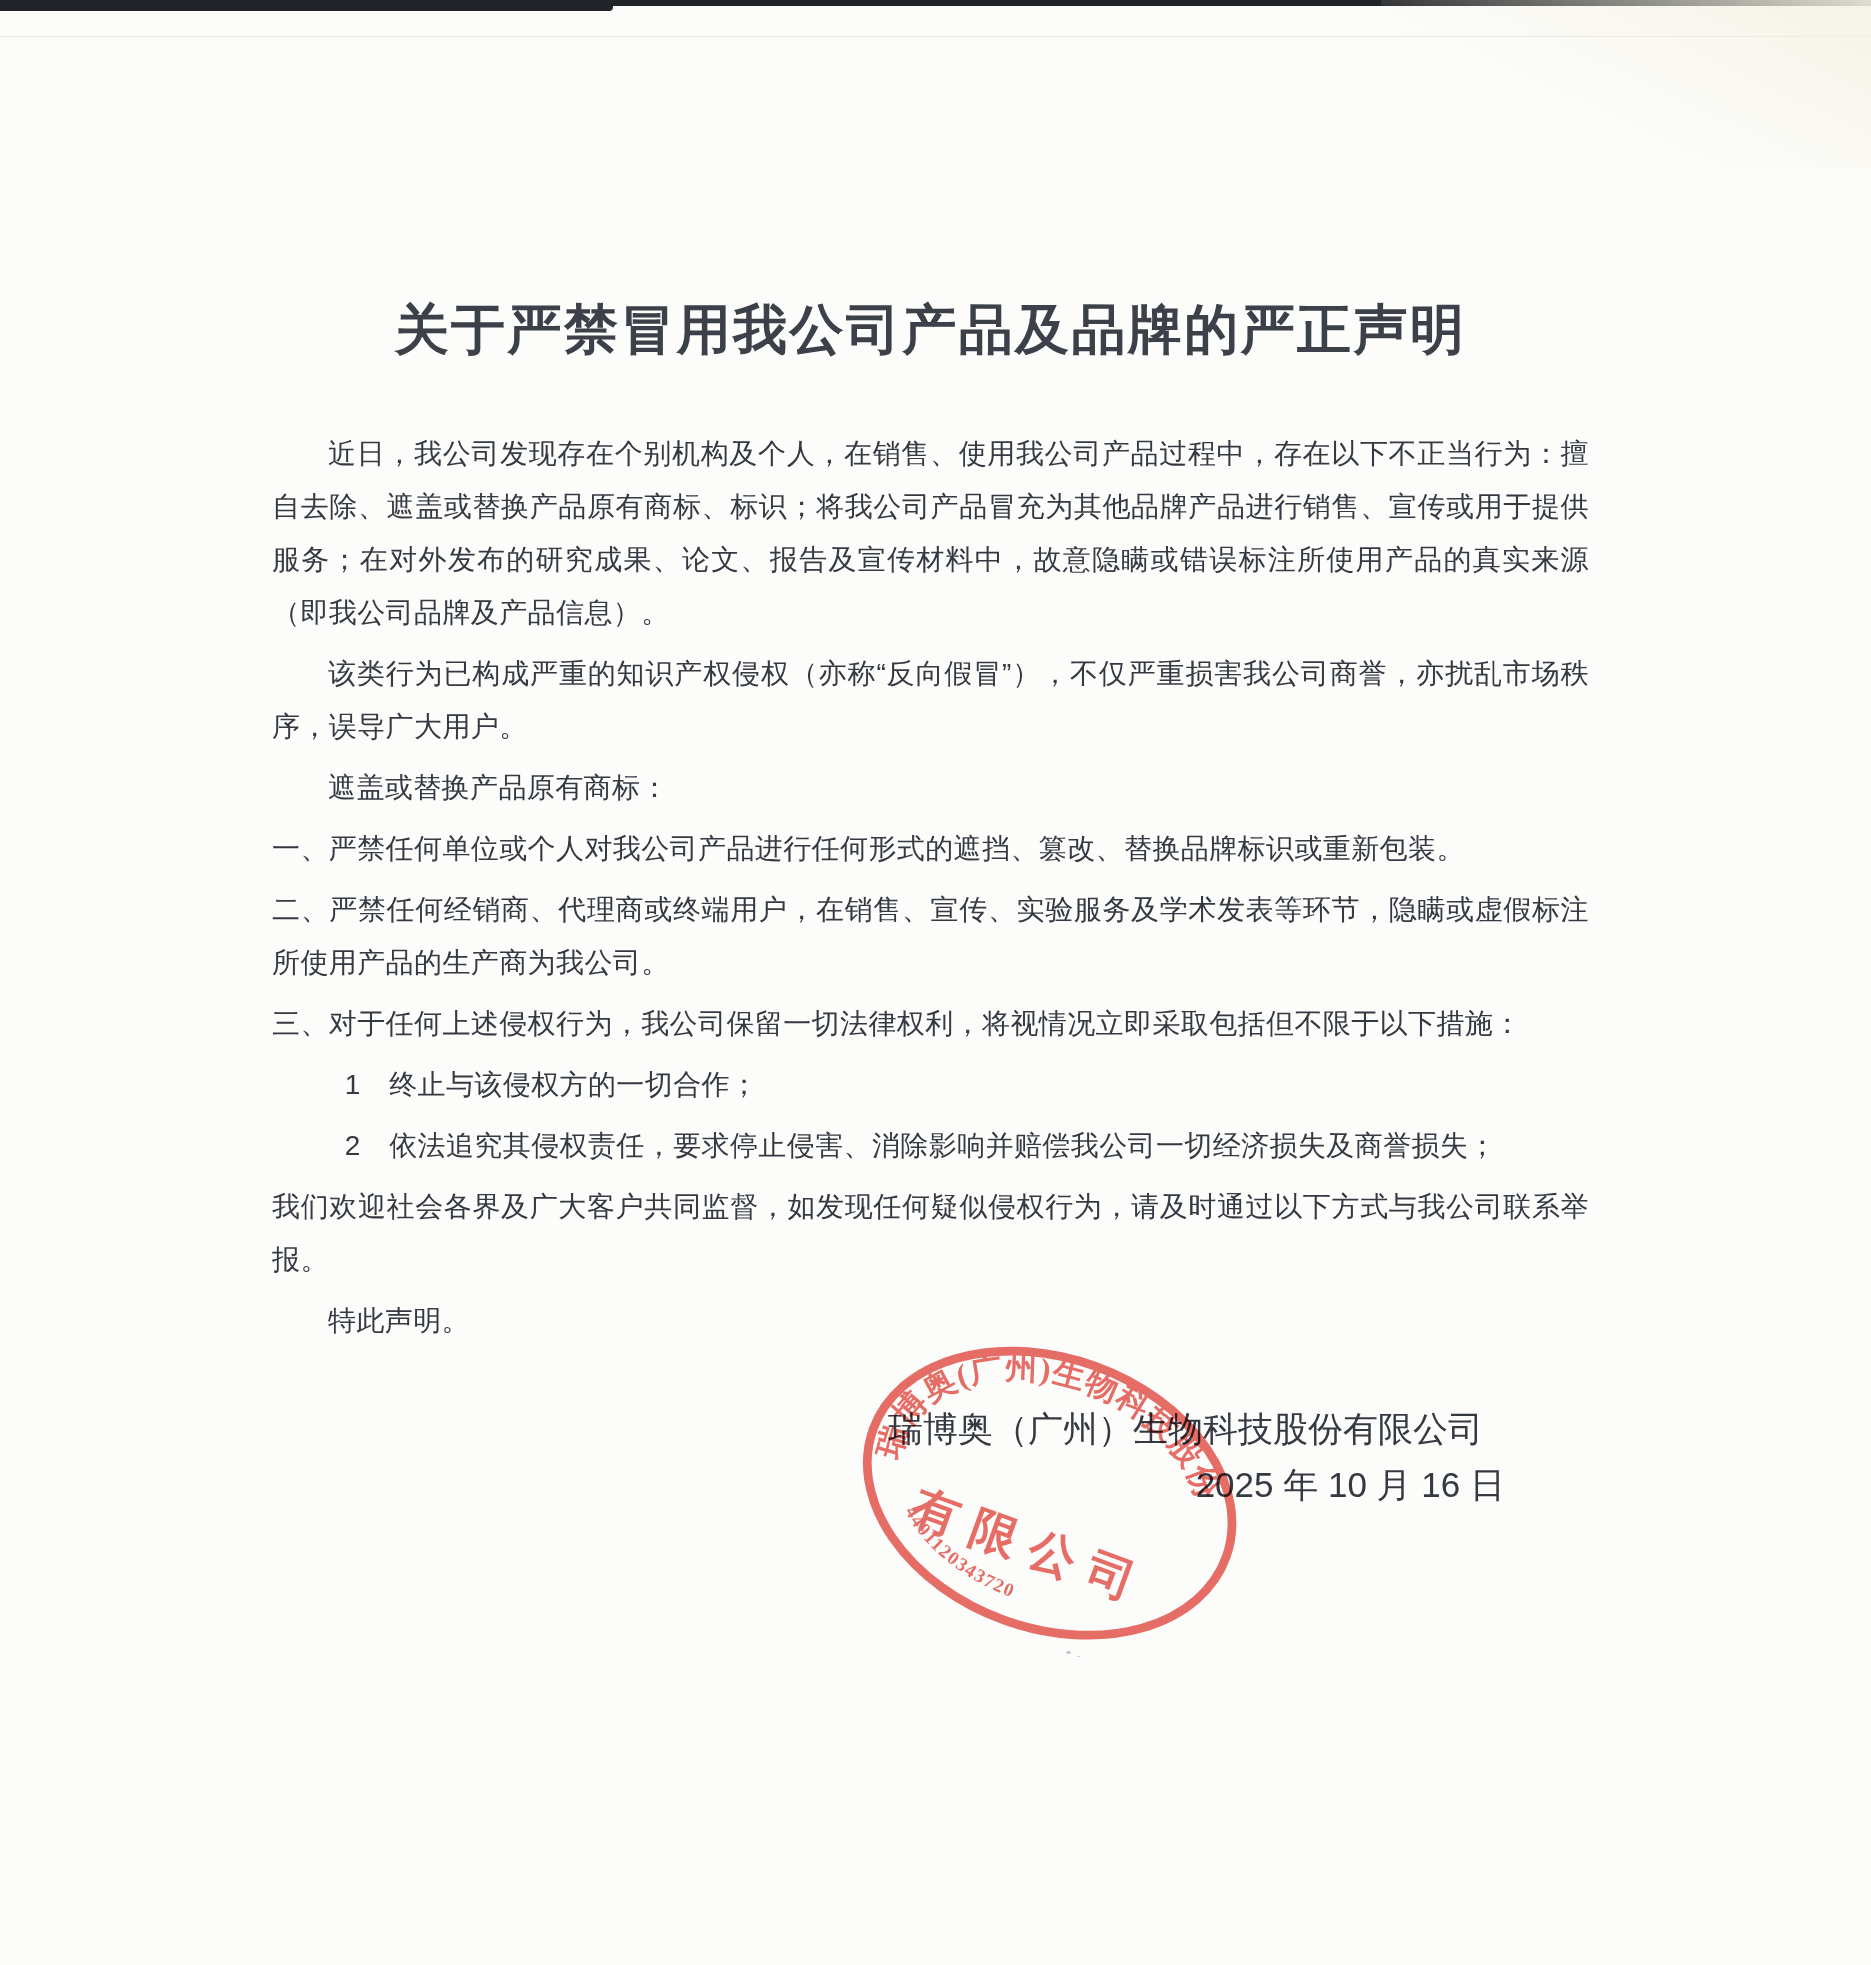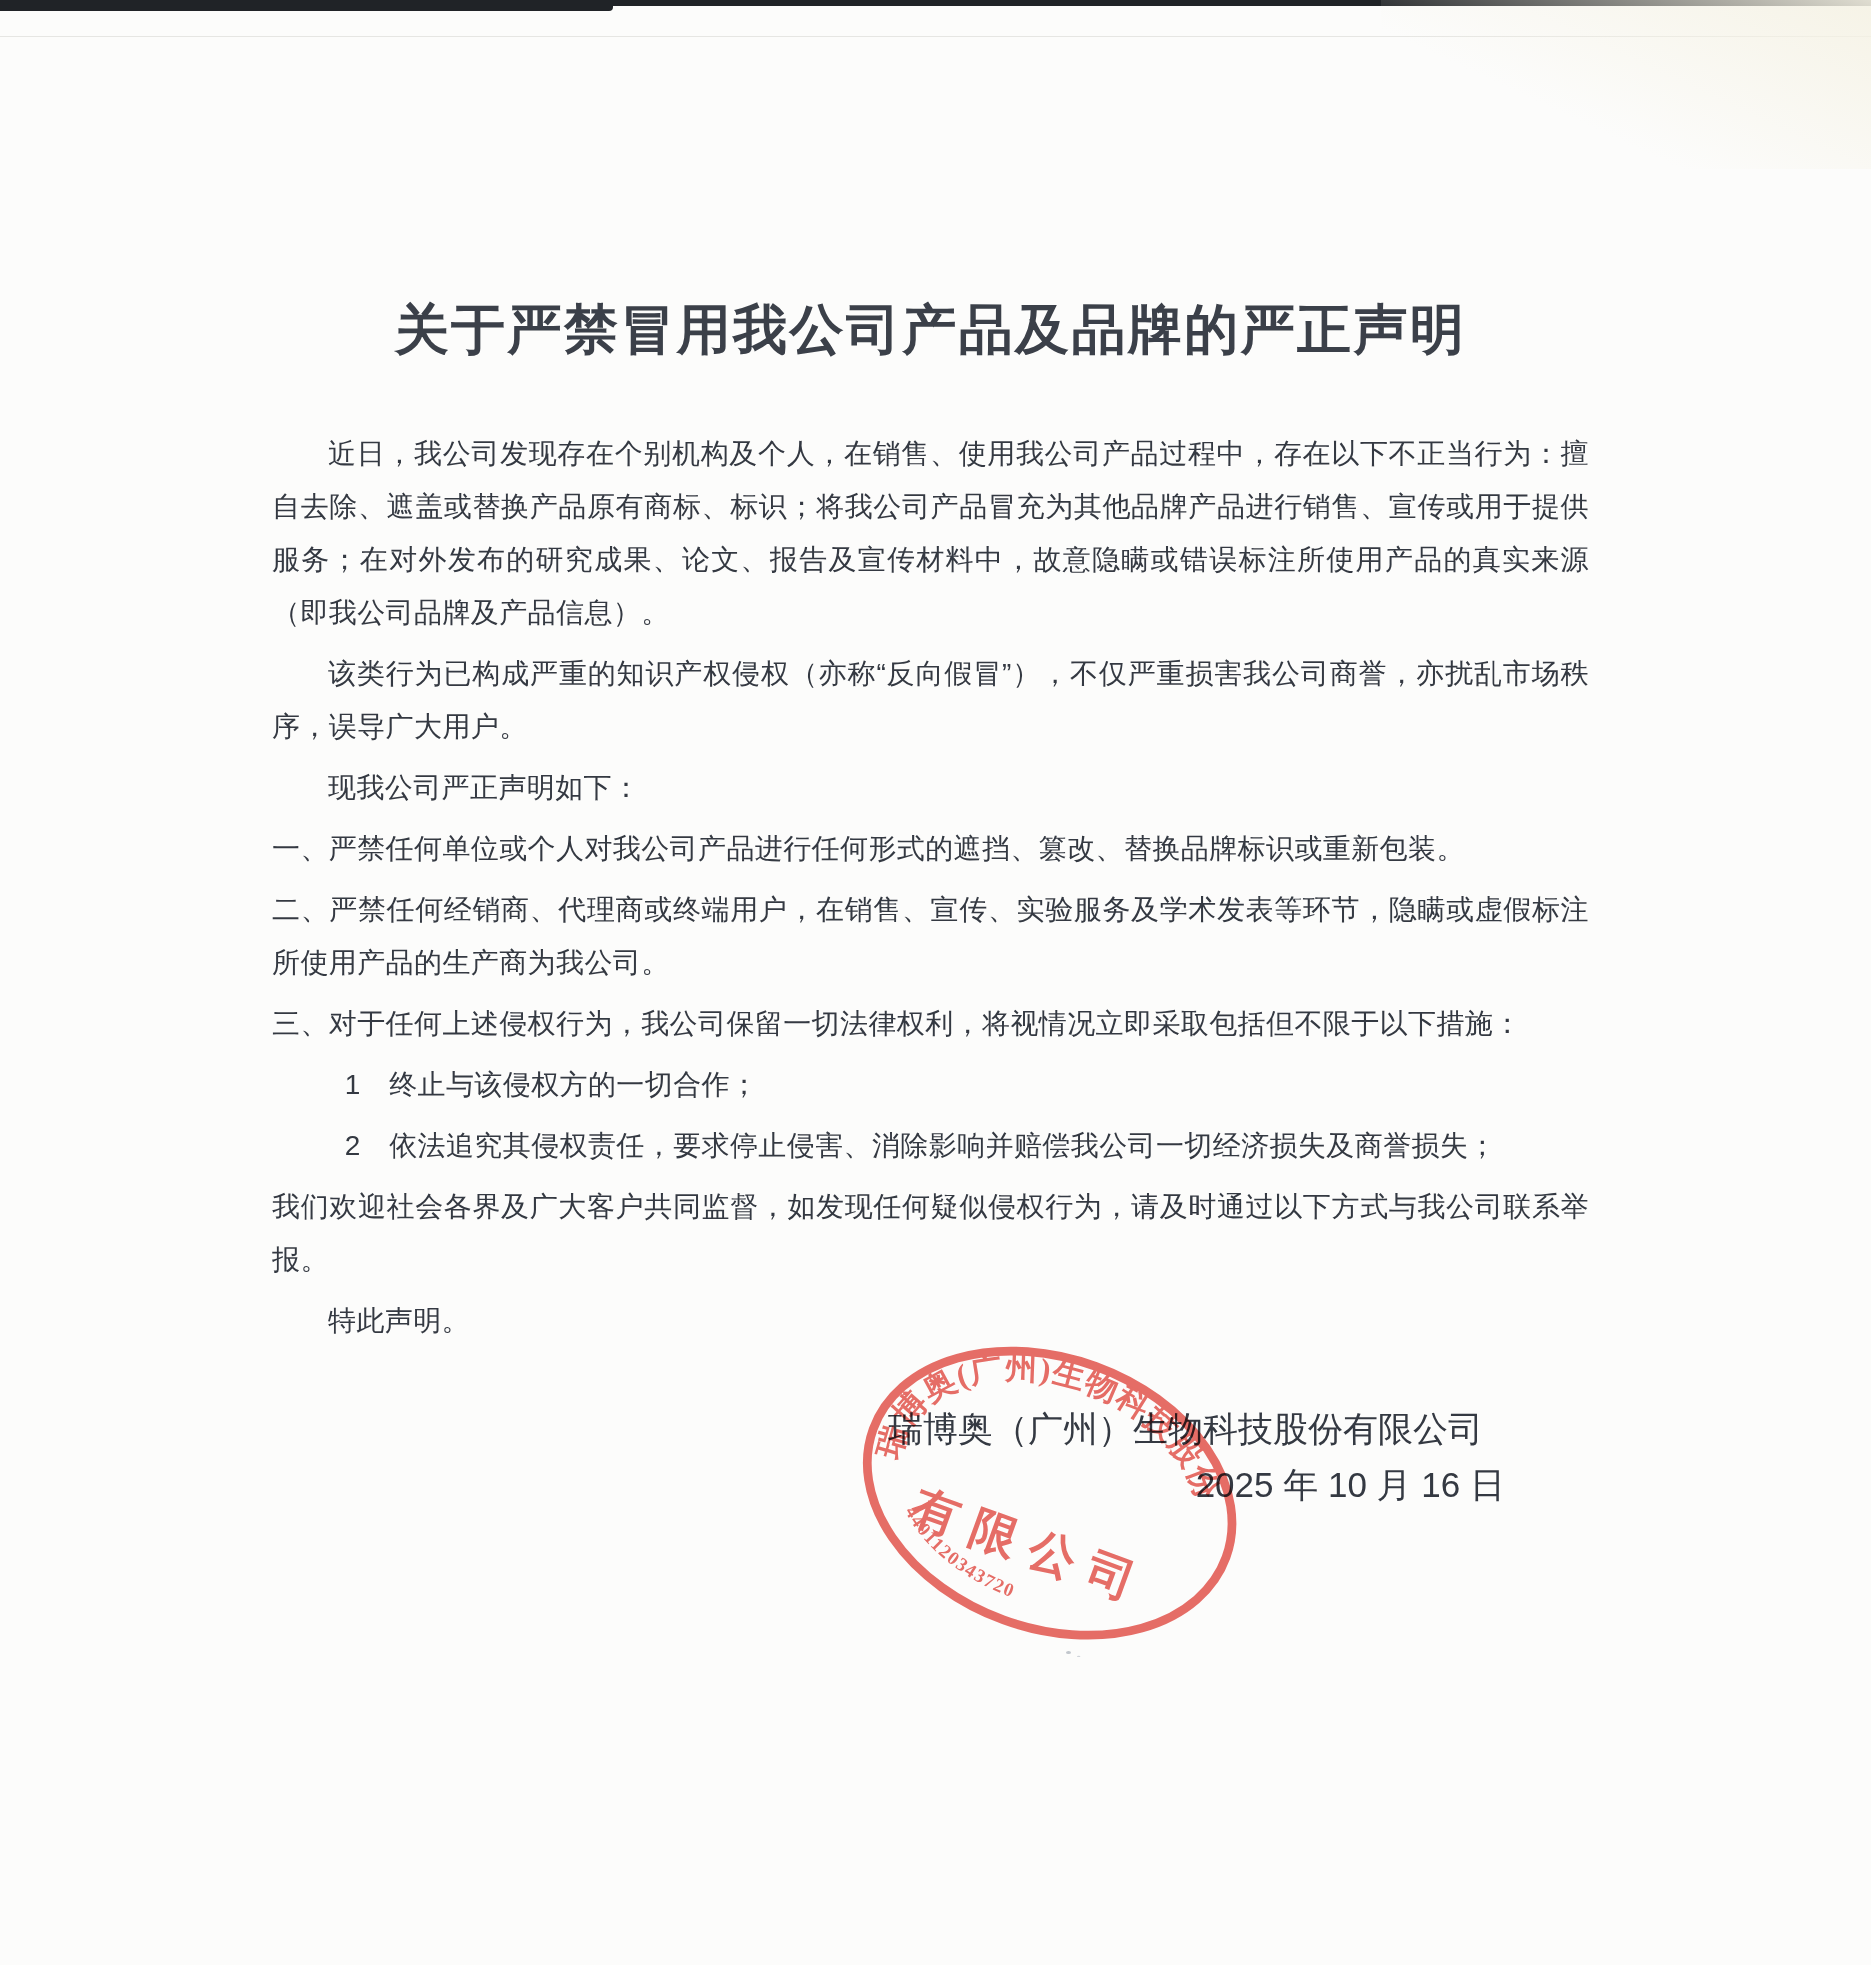--- a/index.html
+++ b/index.html
@@ -98,21 +98,21 @@
   <div class="scan-line"></div>
   <div class="paper-tint"></div>
   <div class="scan-speck"></div>
 
   <div class="content">
     <h1 class="doc-title">关于严禁冒用我公司产品及品牌的严正声明</h1>
 
     <div class="body-text">
       <p class="indent">近日，我公司发现存在个别机构及个人，在销售、使用我公司产品过程中，存在以下不正当行为：擅自去除、遮盖或替换产品原有商标、标识；将我公司产品冒充为其他品牌产品进行销售、宣传或用于提供服务；在对外发布的研究成果、论文、报告及宣传材料中，故意隐瞒或错误标注所使用产品的真实来源（即我公司品牌及产品信息）。</p>
       <p class="indent">该类行为已构成严重的知识产权侵权（亦称“反向假冒”），不仅严重损害我公司商誉，亦扰乱市场秩序，误导广大用户。</p>
-      <p class="indent">现我公司严正声明如下：</p>
+      <p class="indent">遮盖或替换产品原有商标：</p>
       <p>一、严禁任何单位或个人对我公司产品进行任何形式的遮挡、篡改、替换品牌标识或重新包装。</p>
       <p>二、严禁任何经销商、代理商或终端用户，在销售、宣传、实验服务及学术发表等环节，隐瞒或虚假标注所使用产品的生产商为我公司。</p>
       <p>三、对于任何上述侵权行为，我公司保留一切法律权利，将视情况立即采取包括但不限于以下措施：</p>
       <p class="sub">1　终止与该侵权方的一切合作；</p>
       <p class="sub">2　依法追究其侵权责任，要求停止侵害、消除影响并赔偿我公司一切经济损失及商誉损失；</p>
       <p>我们欢迎社会各界及广大客户共同监督，如发现任何疑似侵权行为，请及时通过以下方式与我公司联系举报。</p>
       <p class="indent">特此声明。</p>
     </div>
 
     <div class="signature">

